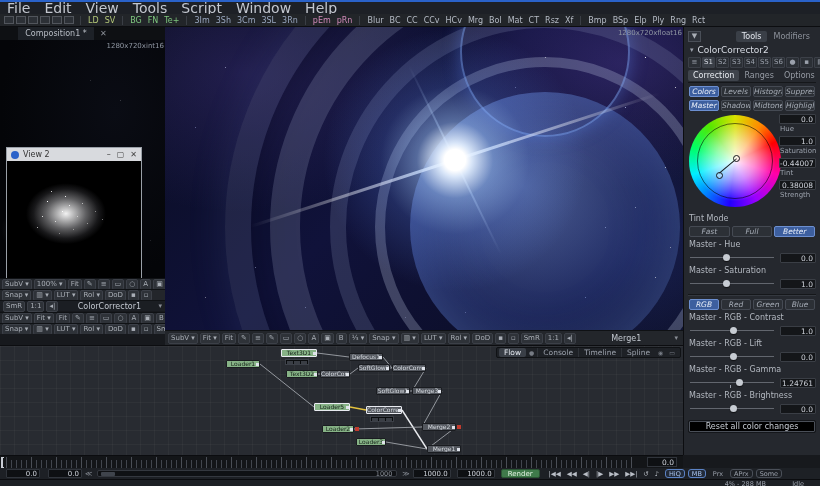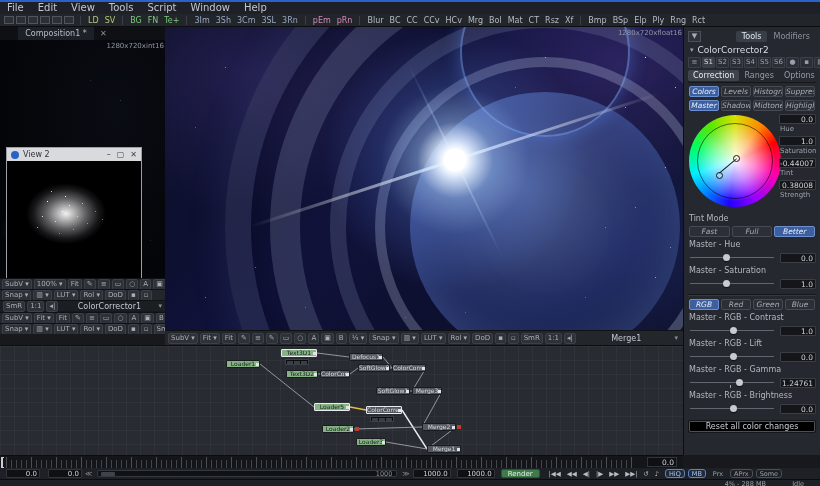--- a/index.html
+++ b/index.html
@@ -6,21 +6,21 @@
   html,body { background:#0b0c0e; }
   #root {
     position:relative; width:820px; height:486px; overflow:hidden;
     background:#17191d; font-family:"DejaVu Sans", sans-serif;
     color:#c3c7cf; -webkit-font-smoothing:antialiased;
   }
   .accent-line { position:absolute; left:0; top:0; width:820px; height:2px; background:#2a62c9; }
 
   
   .menubar { position:absolute; left:0; top:2px; width:820px; height:12px; background:#1d2026; display:flex; align-items:center; }
-  .menu-item { font-size:10px; line-height:12px; padding:3px 7px; color:#c3c7cf; cursor:default; }
+  .menu-item { font-size:14px; line-height:12px; padding:3px 7px; color:#c3c7cf; cursor:default; }
   .toolbar { position:absolute; left:0; top:14px; width:820px; height:13px; background:#222529; border-bottom:1px solid #0c0d10; display:flex; align-items:center; padding-left:4px; }
   .win-icon { width:10px; height:8px; border:1px solid #51555c; background:#2c3036; margin-right:2px; }
   .tb-sep { width:1px; height:9px; background:#3a3e45; margin:0 4px; }
   .tb-item { font-size:8px; padding:0 3px; cursor:default; }
 
   
   .tabbar { position:absolute; left:0; top:27px; width:165px; height:13px; background:#0e1013; display:flex; align-items:center; }
   .comp-tab { margin-left:18px; width:76px; height:13px; background:#1d2127; color:#b9bec6; font-size:8px; display:flex; align-items:center; justify-content:center; }
   .tab-close { margin-left:6px; color:#8a8e96; font-size:8px; cursor:default; }
 
@@ -548,20 +548,29 @@
           <span></span>
           <span></span>
         </div>
         <div class="fnode green" style="left: 322px; top: 79px; width: 32px;">Loader2<span class="out-dot"></span></div>
         <div class="flag-red" style="left: 355px; top: 81px;"></div>
         <div class="fnode green" style="left: 356px; top: 92px; width: 30px;">Loader3<span class="out-dot"></span></div>
         <div class="fnode gray" style="left: 422px; top: 77px; width: 34px;">Merge2<span class="out-dot"></span></div>
         <div class="flag-red" style="left: 457px; top: 79px;"></div>
         <div class="fnode gray" style="left: 427px; top: 99px; width: 34px;">Merge1<span class="out-dot"></span></div>
       </div>
+    <div class="flow-tabs" id="flow-tabs">
+        <div class="flow-tab active">Flow</div>
+        <div class="flow-tab-icon">●</div>
+        <div class="flow-tab">Console</div>
+        <div class="flow-tab">Timeline</div>
+        <div class="flow-tab">Spline</div>
+        <div class="flow-tab-icon">◉</div>
+        <div class="flow-tab-icon">▭</div>
+      </div>
   </div>
 
   <div class="ruler">
     <div class="ruler-marker"></div>
     <div class="ruler-ticks"></div>
     <div class="ruler-ticks-major"></div>
     <div class="cur-frame">0.0</div>
   </div>
 
   <div class="transport">

